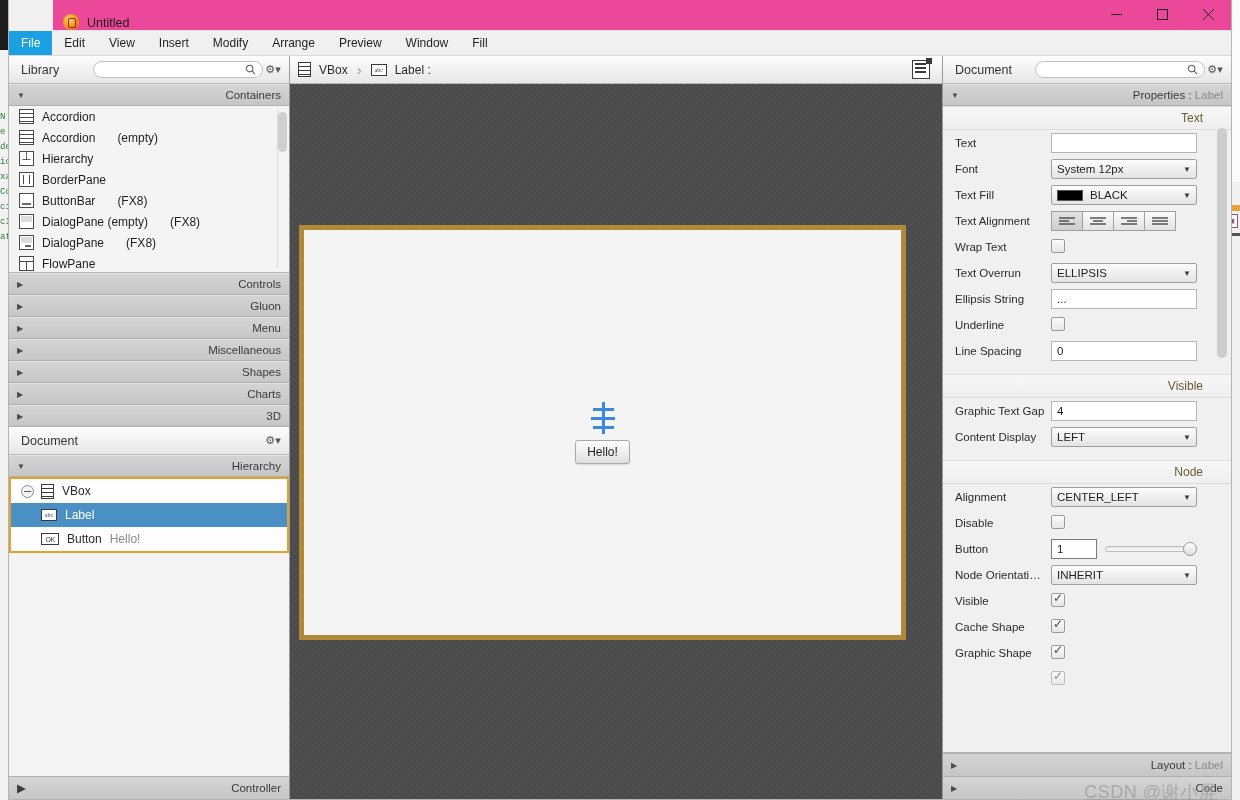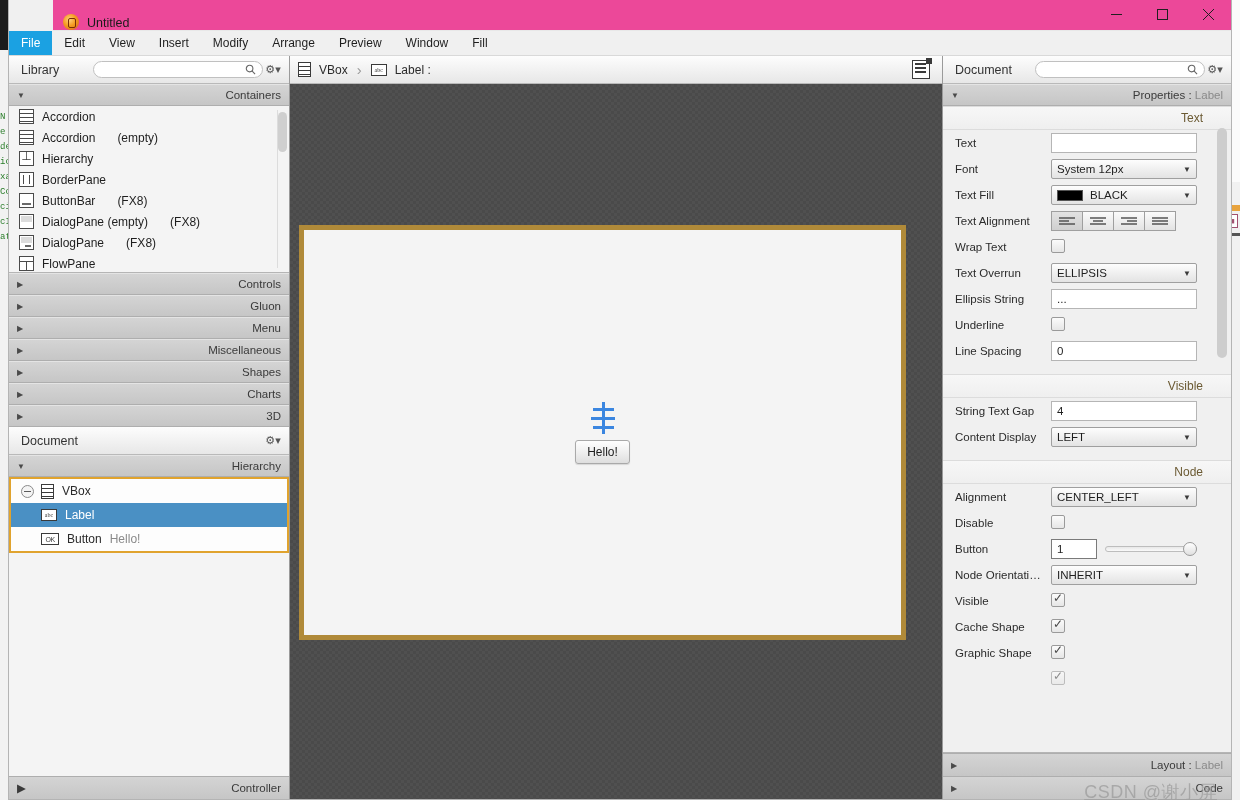--- a/index.html
+++ b/index.html
@@ -598,21 +598,21 @@
         <div class="prop-row">
           <div class="prop-label">Line Spacing</div>
           <div class="prop-ctl"><input class="txtfield" value="0" style=""></div>
         </div>
 
         <div style="height:10px"></div>
 
         <div class="group-hdr">Visible</div>
 
         <div class="prop-row">
-          <div class="prop-label">String Text Gap</div>
+          <div class="prop-label">Graphic Text Gap</div>
           <div class="prop-ctl"><input class="txtfield" value="4" style=""></div>
         </div>
 
         <div class="prop-row">
           <div class="prop-label">Content Display</div>
           <div class="prop-ctl">
               <div class="combo">
             <span class="cb-txt">LEFT</span>
             <span class="cb-arrow">▼</span>
               </div>

